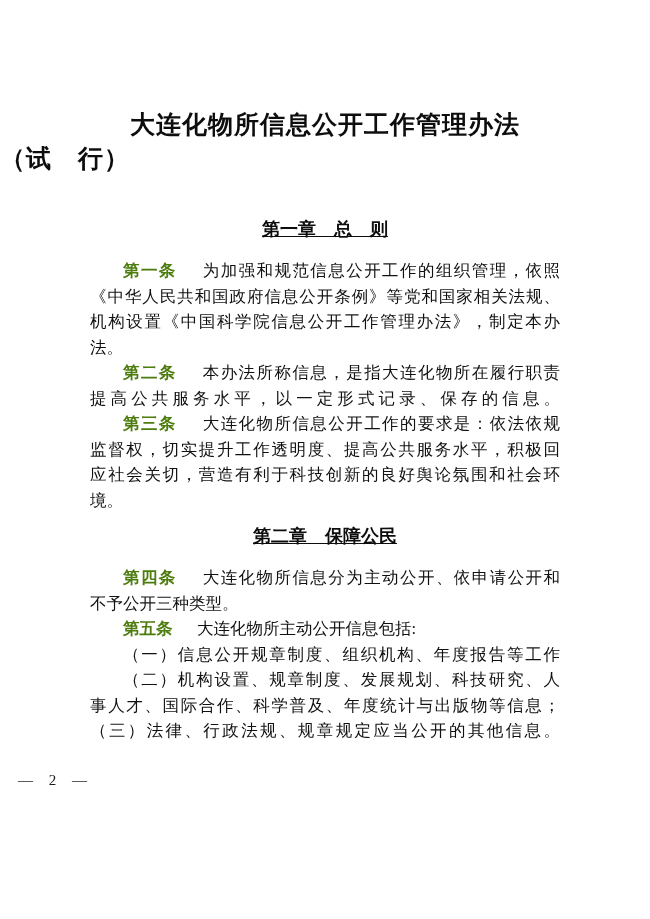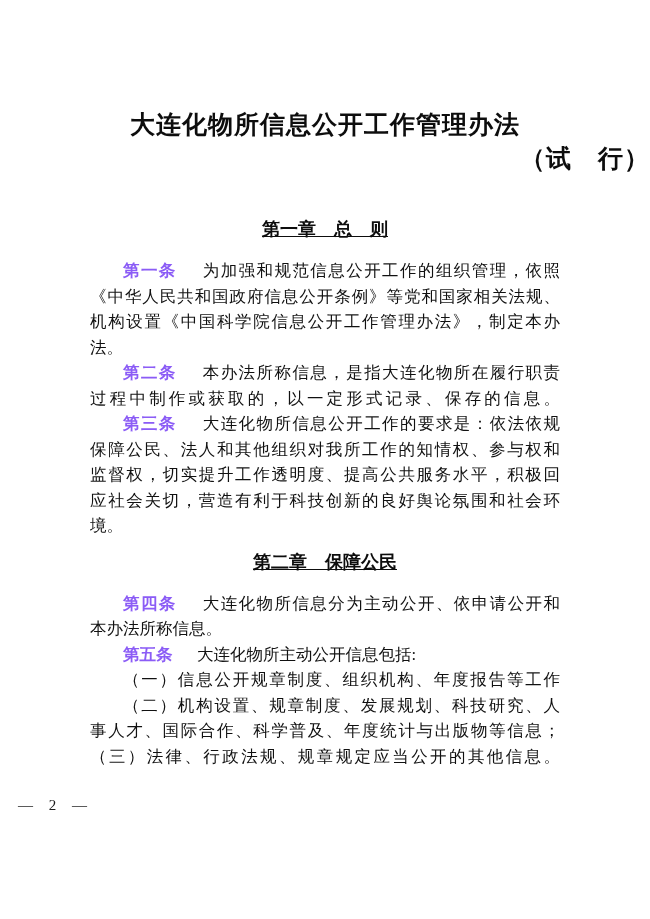--- a/index.html
+++ b/index.html
@@ -20,21 +20,21 @@
   .doc-title {
     margin: 108px 0 0 0;
     text-align: center;
     font-size: 25px;
     line-height: 34px;
     font-weight: 700;
     letter-spacing: 1px;
     color: #0d0d0d;
   }
   .doc-subtitle {
-    text-align: right;
+    text-align: left;
     font-size: 25px;
     line-height: 34px;
     font-weight: 700;
     letter-spacing: 1px;
     color: #0d0d0d;
   }
   .doc-body {
     width: 470px;
     margin: 0 auto;
   }
@@ -60,21 +60,21 @@
     text-indent: 2em;
   }
   .line.full {
     text-align: justify;
     text-align-last: justify;
     text-justify: inter-character;
   }
   .article-label {
     font-weight: 700;
     margin-right: 8px;
-    color: #8b5cf6;
+    color: #4d7c0f;
   }
   .page-number {
     margin: 26px 0 0 18px;
     font-size: 15px;
     line-height: 20px;
     letter-spacing: 2px;
     word-spacing: 8px;
     color: #1a1a1a;
   }
 </style>
@@ -85,31 +85,30 @@
   <h1 class="doc-title">大连化物所信息公开工作管理办法</h1>
   <div class="doc-subtitle">（试　行）</div>
   <main class="doc-body" id="chapters">
       <section class="chapter">
         <div class="chapter-heading">第一章　总　则</div>
         <div class="line full indent"><b class="article-label">第一条</b>　为加强和规范信息公开工作的组织管理，依照</div>
         <div class="line full">《中华人民共和国政府信息公开条例》等党和国家相关法规、</div>
         <div class="line full">机构设置《中国科学院信息公开工作管理办法》，制定本办</div>
         <div class="line">法。</div>
         <div class="line full indent"><b class="article-label">第二条</b>　本办法所称信息，是指大连化物所在履行职责</div>
-        <div class="line full">过程中制作或获取的，以一定形式记录、保存的信息。</div>
+        <div class="line full">提高公共服务水平，以一定形式记录、保存的信息。</div>
         <div class="line full indent"><b class="article-label">第三条</b>　大连化物所信息公开工作的要求是：依法依规</div>
-        <div class="line full">保障公民、法人和其他组织对我所工作的知情权、参与权和</div>
         <div class="line full">监督权，切实提升工作透明度、提高公共服务水平，积极回</div>
         <div class="line full">应社会关切，营造有利于科技创新的良好舆论氛围和社会环</div>
         <div class="line">境。</div>
       </section>
       <section class="chapter">
         <div class="chapter-heading">第二章　保障公民</div>
         <div class="line full indent"><b class="article-label">第四条</b>　大连化物所信息分为主动公开、依申请公开和</div>
-        <div class="line">本办法所称信息。</div>
+        <div class="line">不予公开三种类型。</div>
         <div class="line indent"><b class="article-label">第五条</b>　大连化物所主动公开信息包括:</div>
         <div class="line full indent">（一）信息公开规章制度、组织机构、年度报告等工作</div>
         <div class="line full indent">（二）机构设置、规章制度、发展规划、科技研究、人</div>
         <div class="line full">事人才、国际合作、科学普及、年度统计与出版物等信息；</div>
         <div class="line full">（三）法律、行政法规、规章规定应当公开的其他信息。</div>
       </section>
     </main>
   <div class="page-number">— 2 —</div>
 </div>
 

